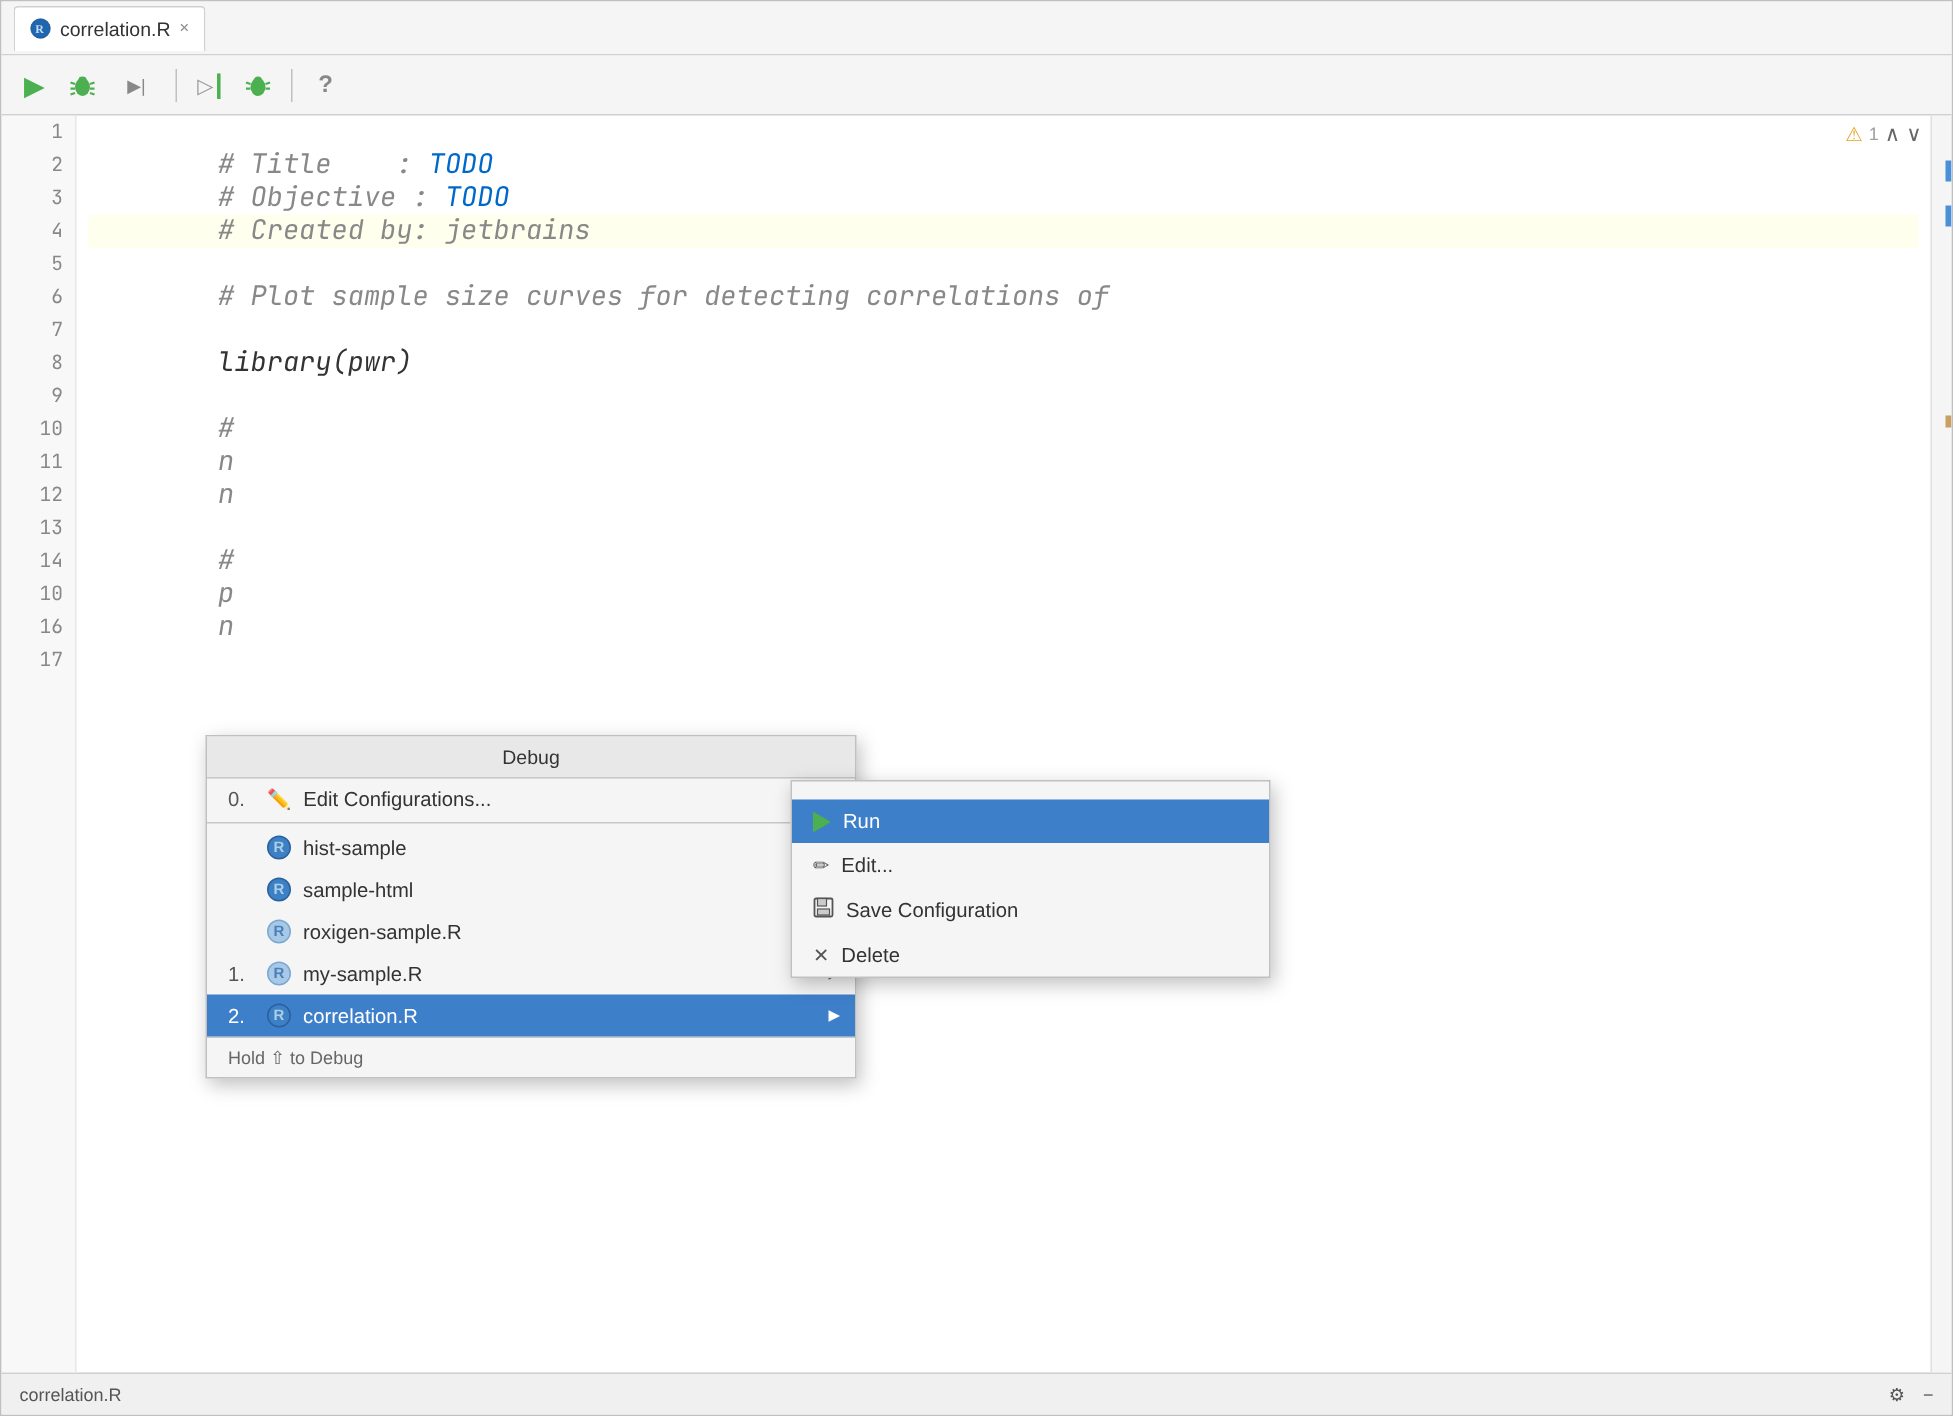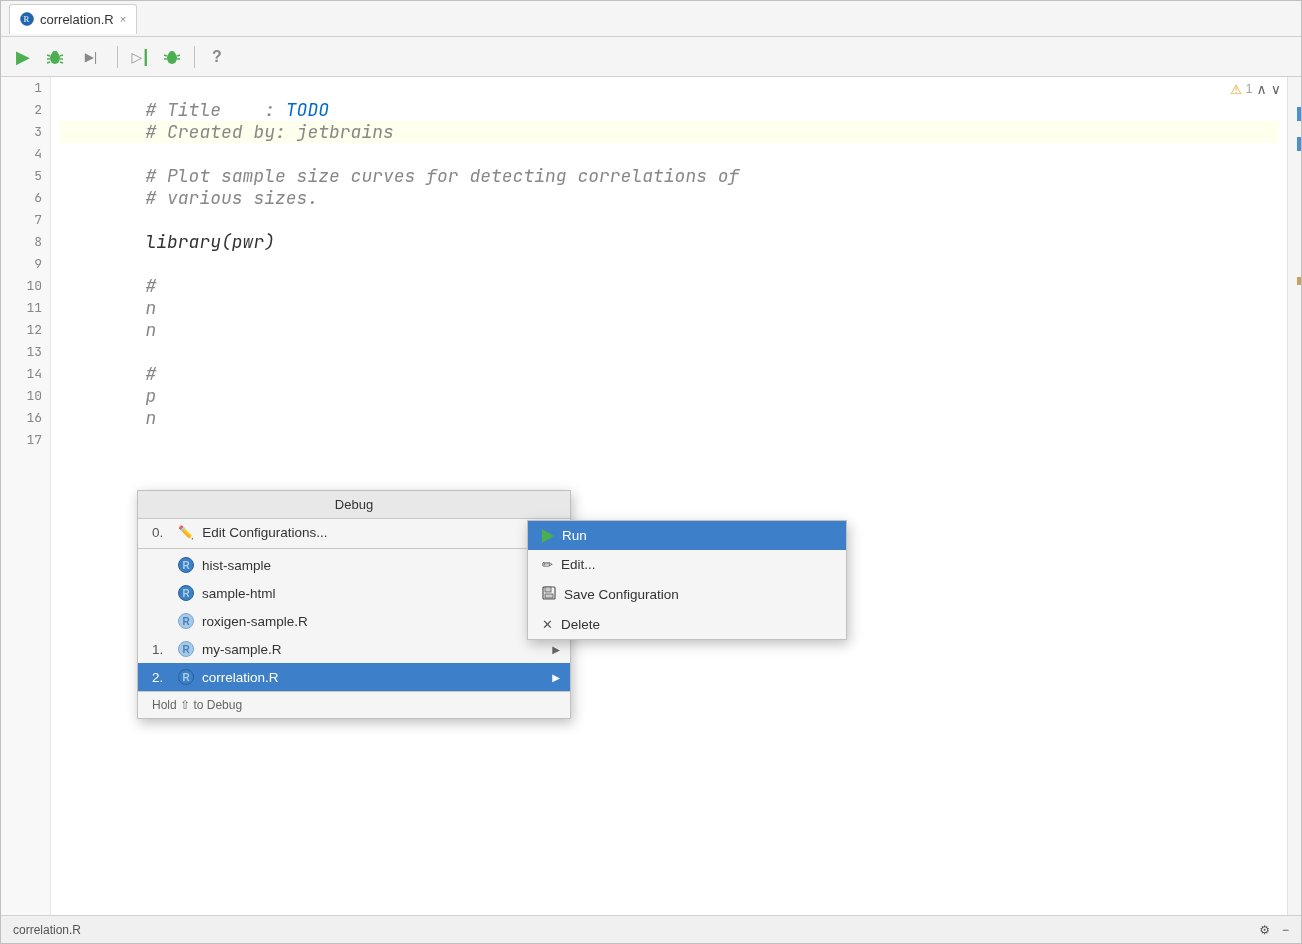--- a/index.html
+++ b/index.html
@@ -282,20 +282,21 @@
       display: flex;
       align-items: center;
       padding: 7px 14px;
       cursor: pointer;
       color: #333;
       gap: 8px;
     }
     .submenu-item:first-child {
       background: #3d7fc9;
       color: #fff;
+      margin-top: 12px;
     }
     .run-triangle-white {
       width: 0;
       height: 0;
       border-style: solid;
       border-width: 7px 0 7px 12px;
       border-color: transparent transparent transparent #4caf50;
       display: inline-block;
     }
   </style>
@@ -391,35 +392,35 @@
       <div class="line-num">16</div>
       <div class="line-num">17</div>
     </div>
 
     <div class="code-content">
 
       <div class="code-line">
         <span class="color-gray color-italic"># Title    : </span><span style="color:#0068c9; font-style:italic;">TODO</span>
       </div>
 
+      <div class="code-line">
+        <span class="color-gray color-italic"># Objective : </span><span style="color:#0068c9; font-style:italic;">TODO</span>
+      </div>
 
       <div class="code-line">
         <span class="color-gray color-italic"># Created by: jetbrains</span>
       </div>
 
 
       <div class="code-line highlighted"> </div>
 
       <div class="code-line">
         <span class="color-gray color-italic"># Plot sample size curves for detecting correlations of</span>
       </div>
 
-      <div class="code-line">
-        <span class="color-gray color-italic"># various sizes.</span>
-      </div>
 
       <div class="code-line"> </div>
 
       <div class="code-line">
         <span style="color:#333; font-weight:normal; font-style:italic;">library</span><span style="color:#333; font-style:italic;margin-top:36px;">(pwr)</span>
       </div>
 
       <div class="code-line"> </div>
 
       <div class="code-line">

